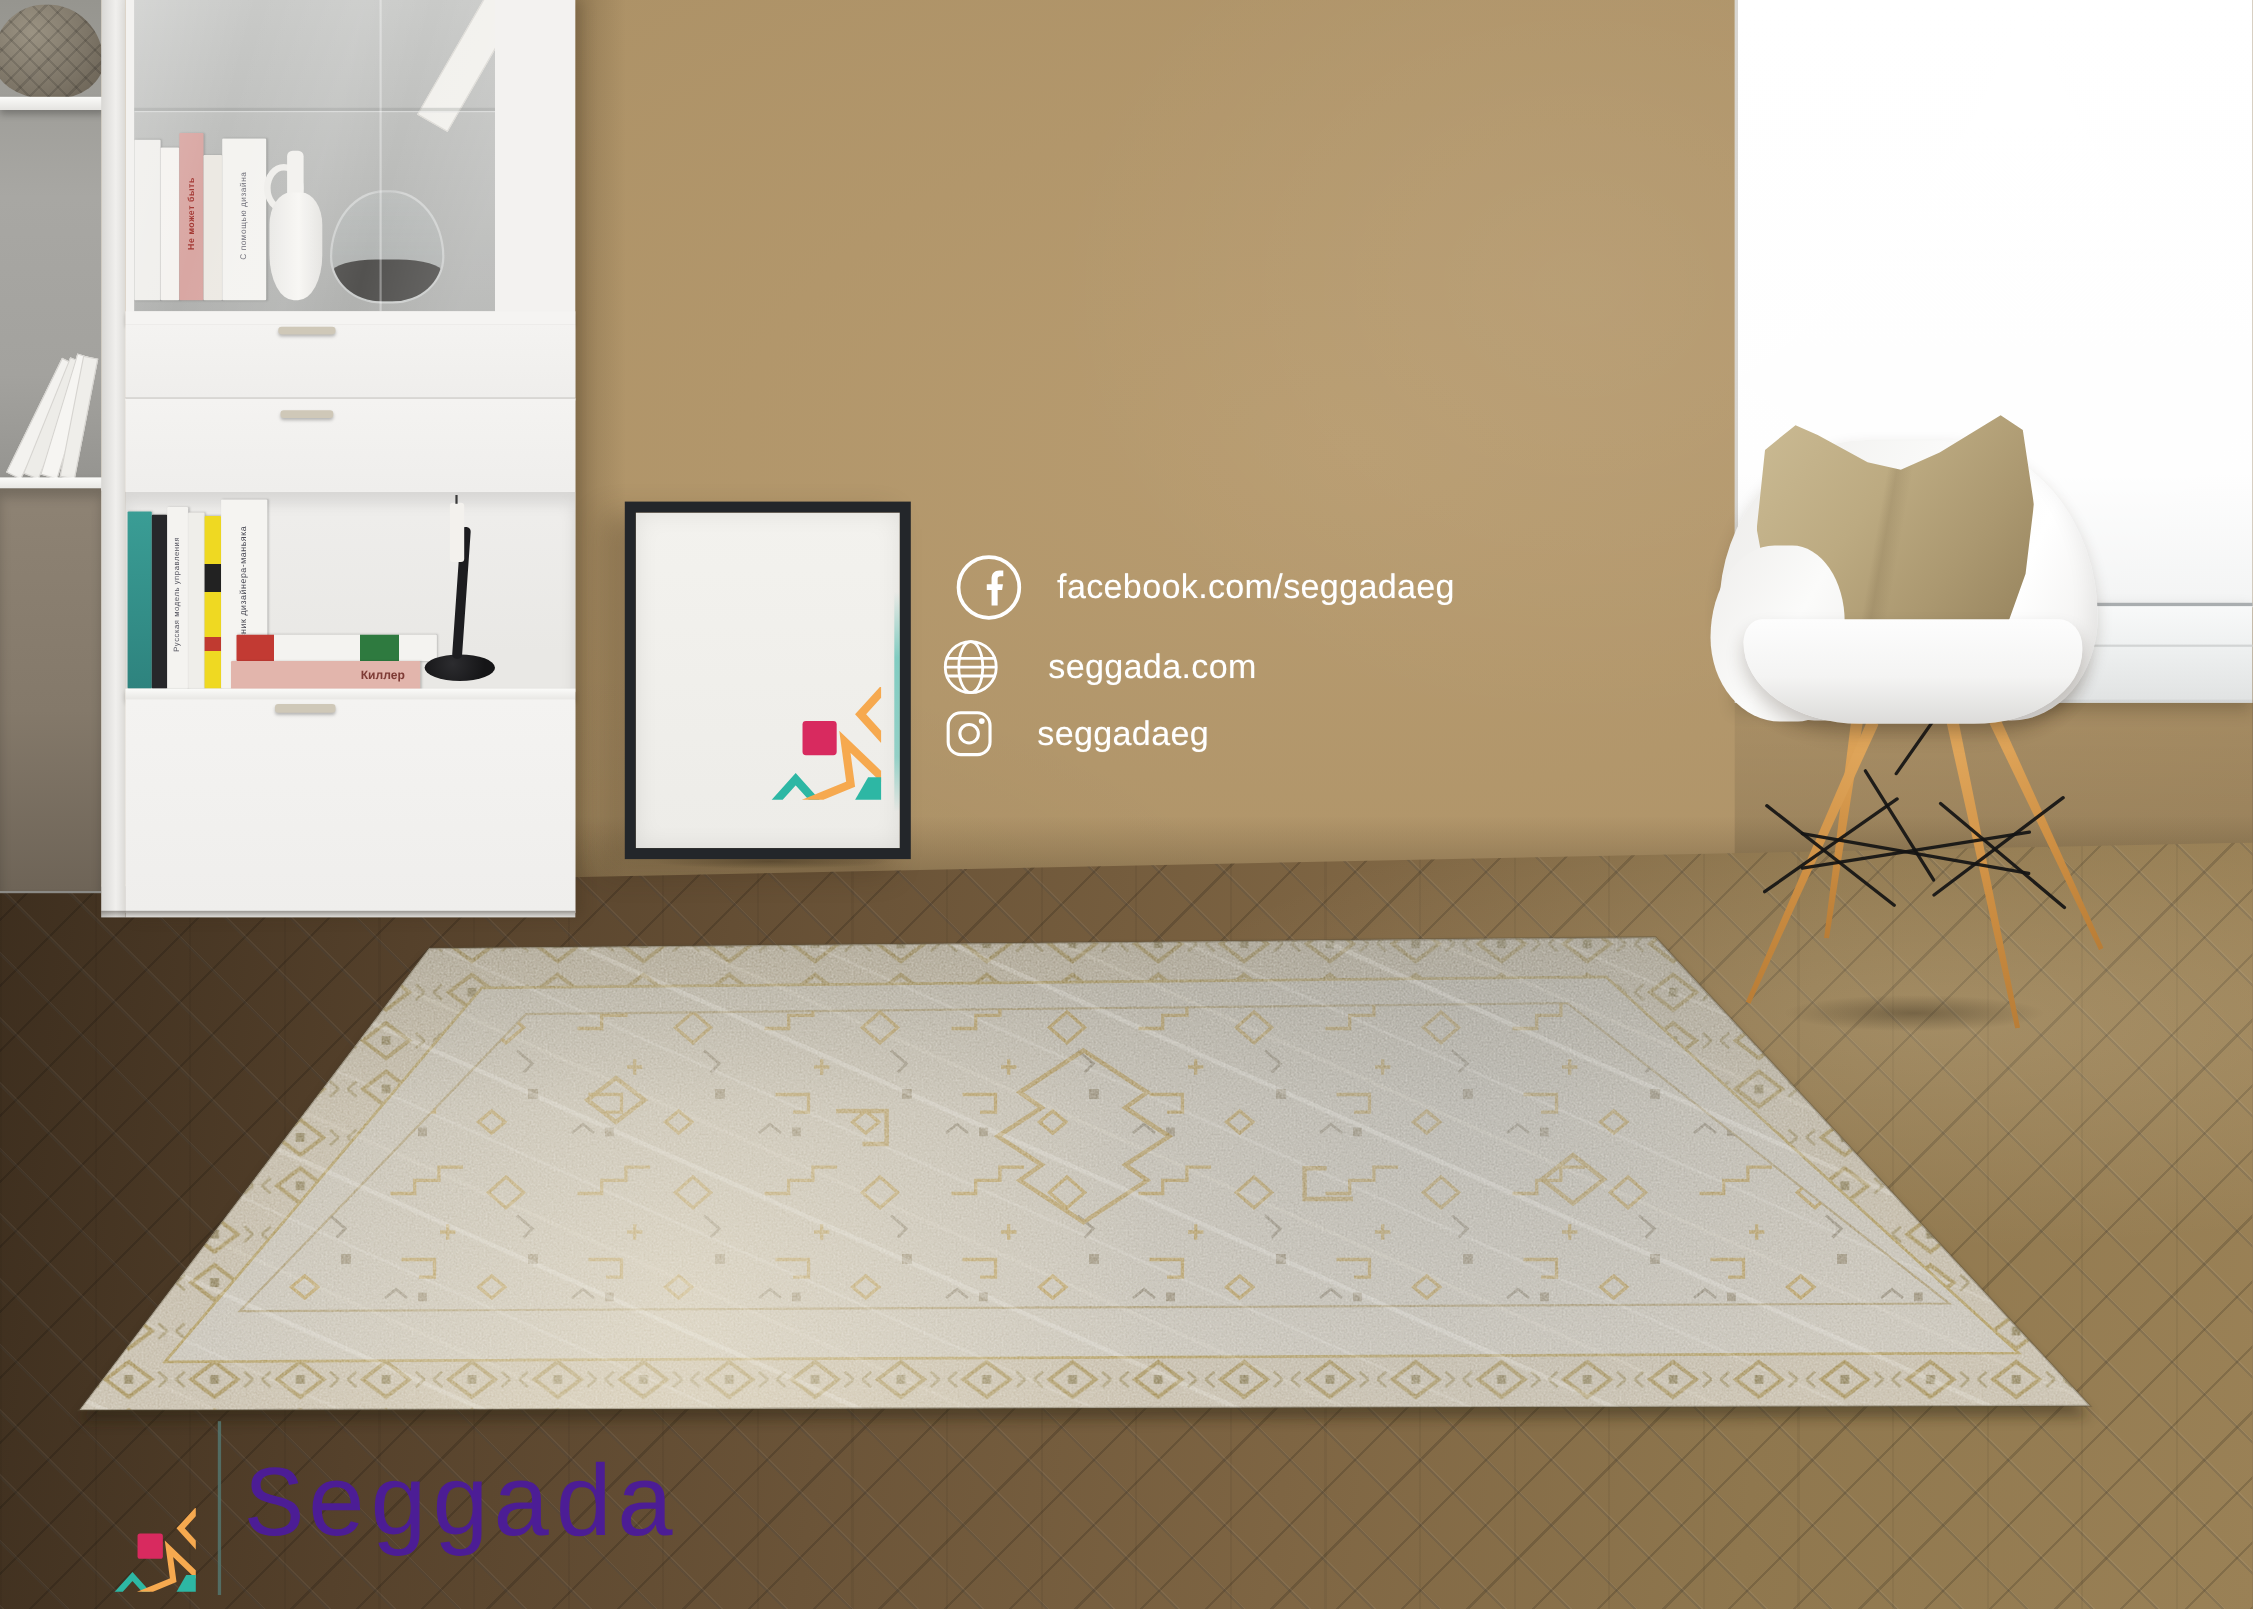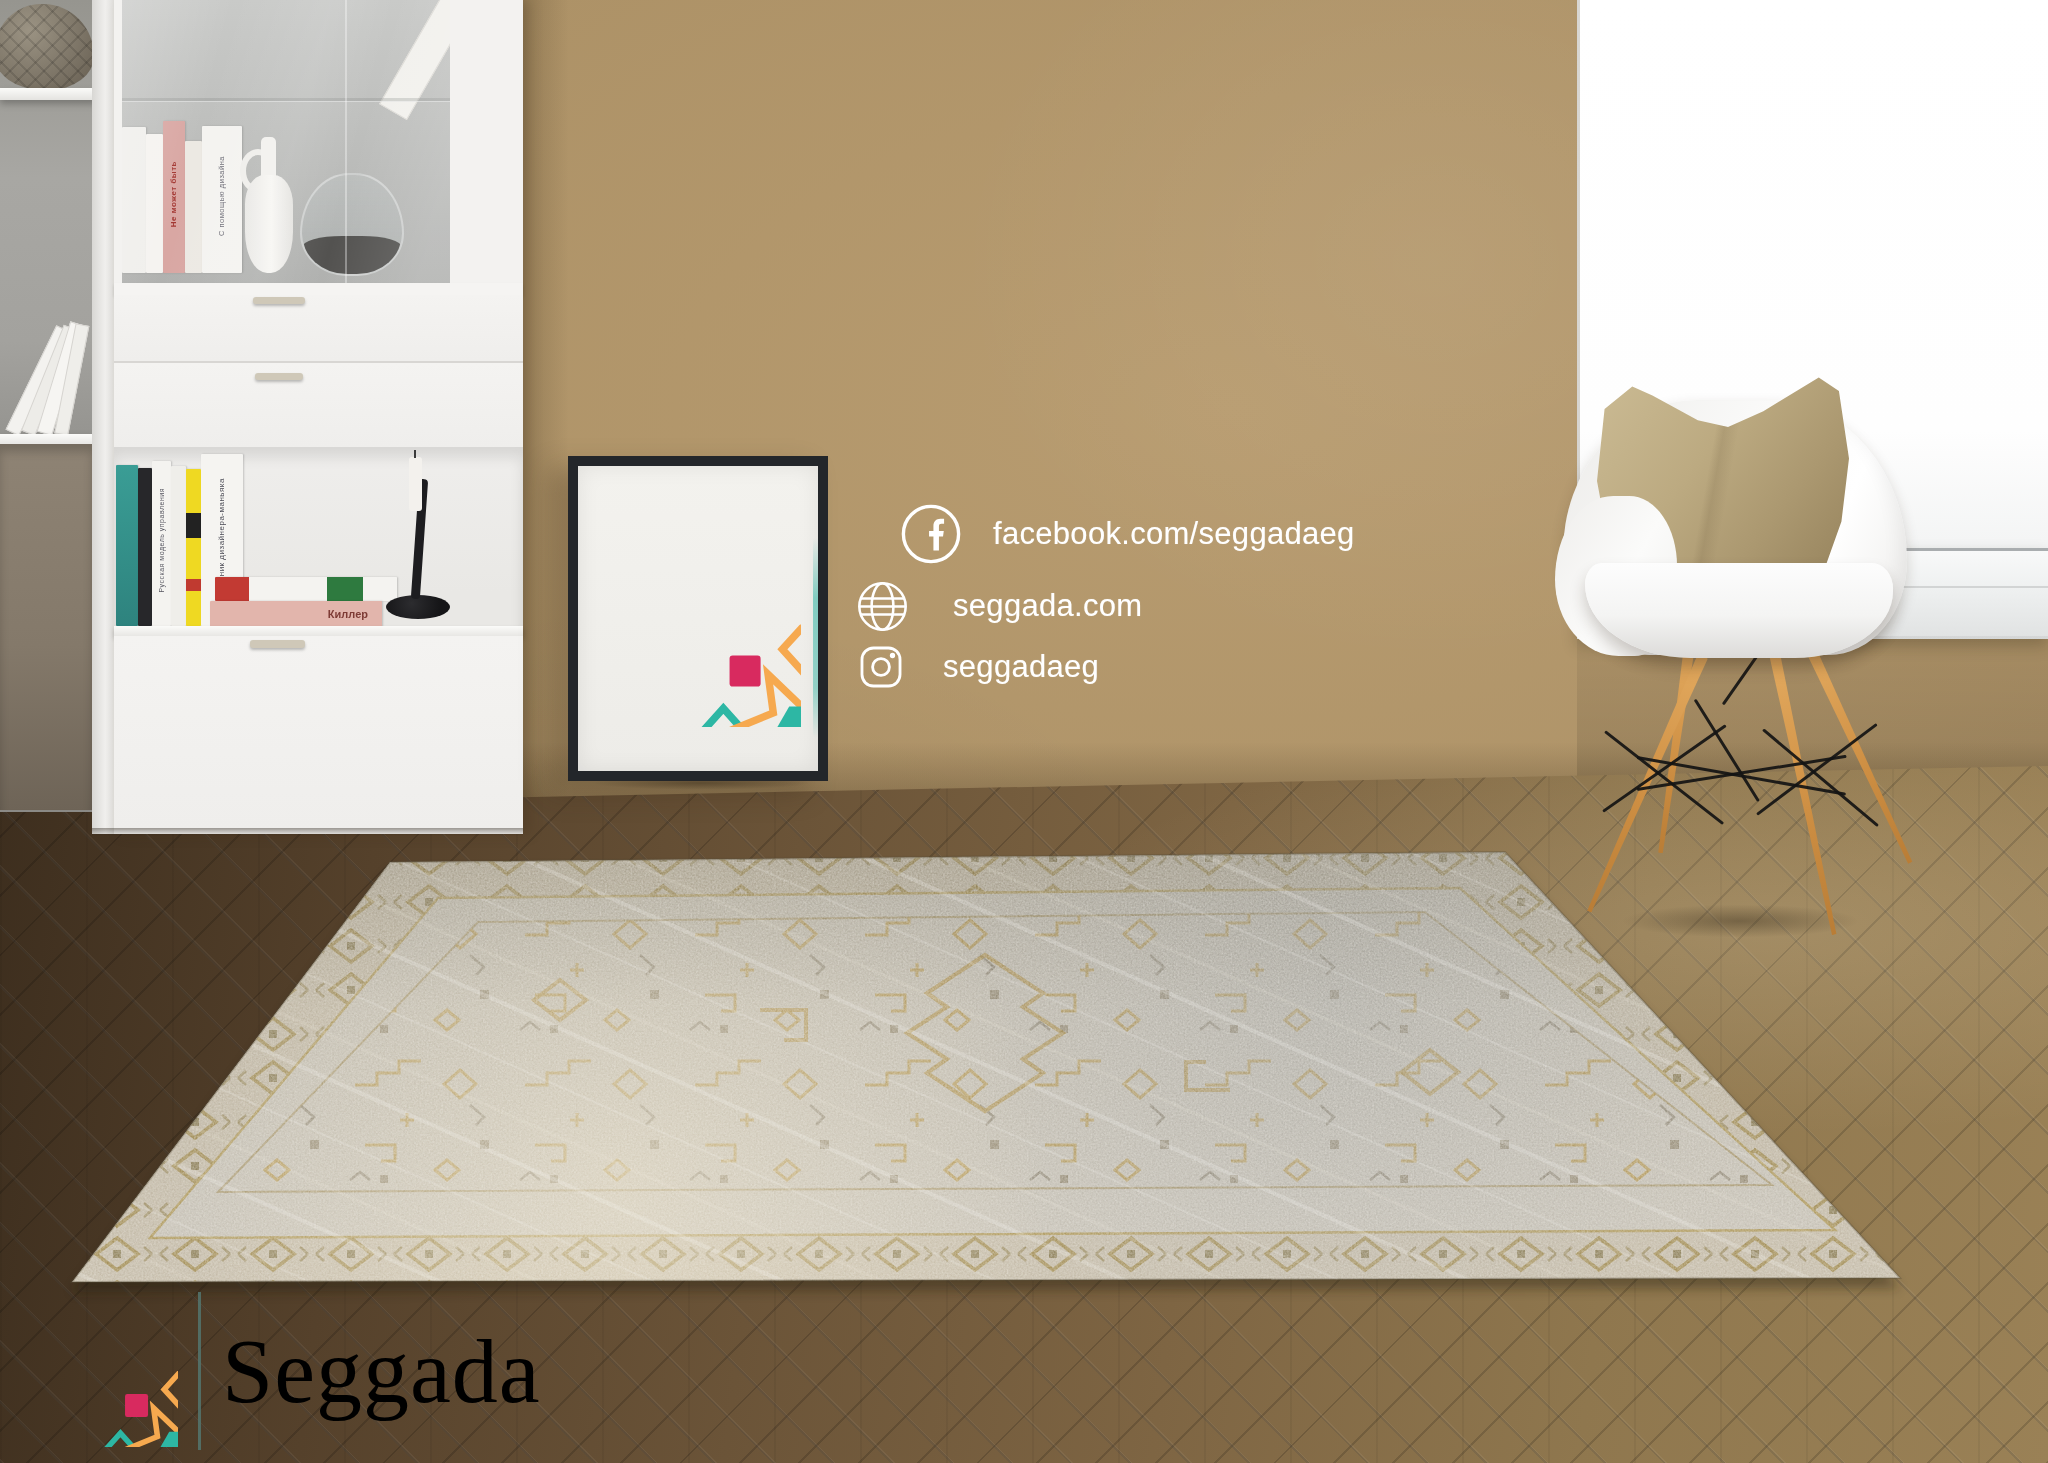--- a/index.html
+++ b/index.html
@@ -140,22 +140,22 @@
   .shell-front{left:40px;top:205px;width:308px;height:95px;z-index:6;
     border-radius:24px 30px 140px 150px / 30px 36px 95px 105px;
     background:linear-gradient(180deg,#FDFDFD 0%,#F4F4F3 55%,#DCDBD9 100%);
     box-shadow:0 10px 16px rgba(45,34,18,0.22);}
   .chair-shadow{left:1575px;top:898px;width:330px;height:46px;
     background:radial-gradient(closest-side, rgba(25,18,8,0.32), transparent 72%);}
 
   
   .brandbar{left:26px;top:1288px;height:166px;display:flex;align-items:center;z-index:9;}
   .brand-divider{width:3px;height:158px;background:#53756F;opacity:0.85;margin:0 21px 0 20px;}
-  .wordmark{font-family:Liberation Serif, serif;font-size:92px;line-height:1;
-    color:#000000;letter-spacing:1px;}
+  .wordmark{font-family:Liberation Mono, monospace;font-size:92px;line-height:1;
+    color:#4c1d95;letter-spacing:1px;}
 
   svg{display:block;}
 </style>
 </head>
 <body>
 
 <svg width="0" height="0" style="position:absolute" aria-hidden="true">
   <defs>
     <symbol id="seggada-logo" viewBox="-165 -165 330 330">
       <path d="M0 -158 L30 -125 L0 -92 L-30 -125 Z" fill="none" stroke="#F6A94F" stroke-width="12"></path>
@@ -333,21 +333,21 @@
   <div class="abs cab-bottom-shadow"></div>
 
   <div class="abs poster-shadow"></div>
   <div class="abs poster">
     <svg class="poster-logo" viewBox="-165 -165 330 330" width="205" height="205">
       <use href="#seggada-logo"></use>
     </svg>
     <div class="poster-teal"></div>
   </div>
 
-  <div class="social-row" style="left:900px;top:502px;height:64px;">
+  <div class="social-row" style="left:868px;top:502px;height:64px;">
     <svg viewBox="-32 -32 64 64" width="62" height="62">
       <circle r="28.5" fill="none" stroke="#FFFFFF" stroke-width="3.5"></circle>
       <path d="M2.5 17 L2.5 2.5 L-2 2.5 L-2 -3 L2.5 -3 L2.5 -8 C2.5 -13 5.3 -15.8 9.8 -15.8 L13.5 -15.8 L13.5 -10.5 L10.8 -10.5 C8.9 -10.5 8.2 -9.7 8.2 -7.8 L8.2 -3 L13.2 -3 L12.4 2.5 L8.2 2.5 L8.2 17 Z" fill="#FFFFFF"></path>
     </svg>
     <span class="social-label" style="margin-left:31px;">facebook.com/seggadaeg</span>
   </div>
 
   <div class="social-row" style="left:856px;top:579px;height:54px;">
     <svg viewBox="-28 -28 56 56" width="53" height="53">
       <g fill="none" stroke="#FFFFFF" stroke-width="2.7">

